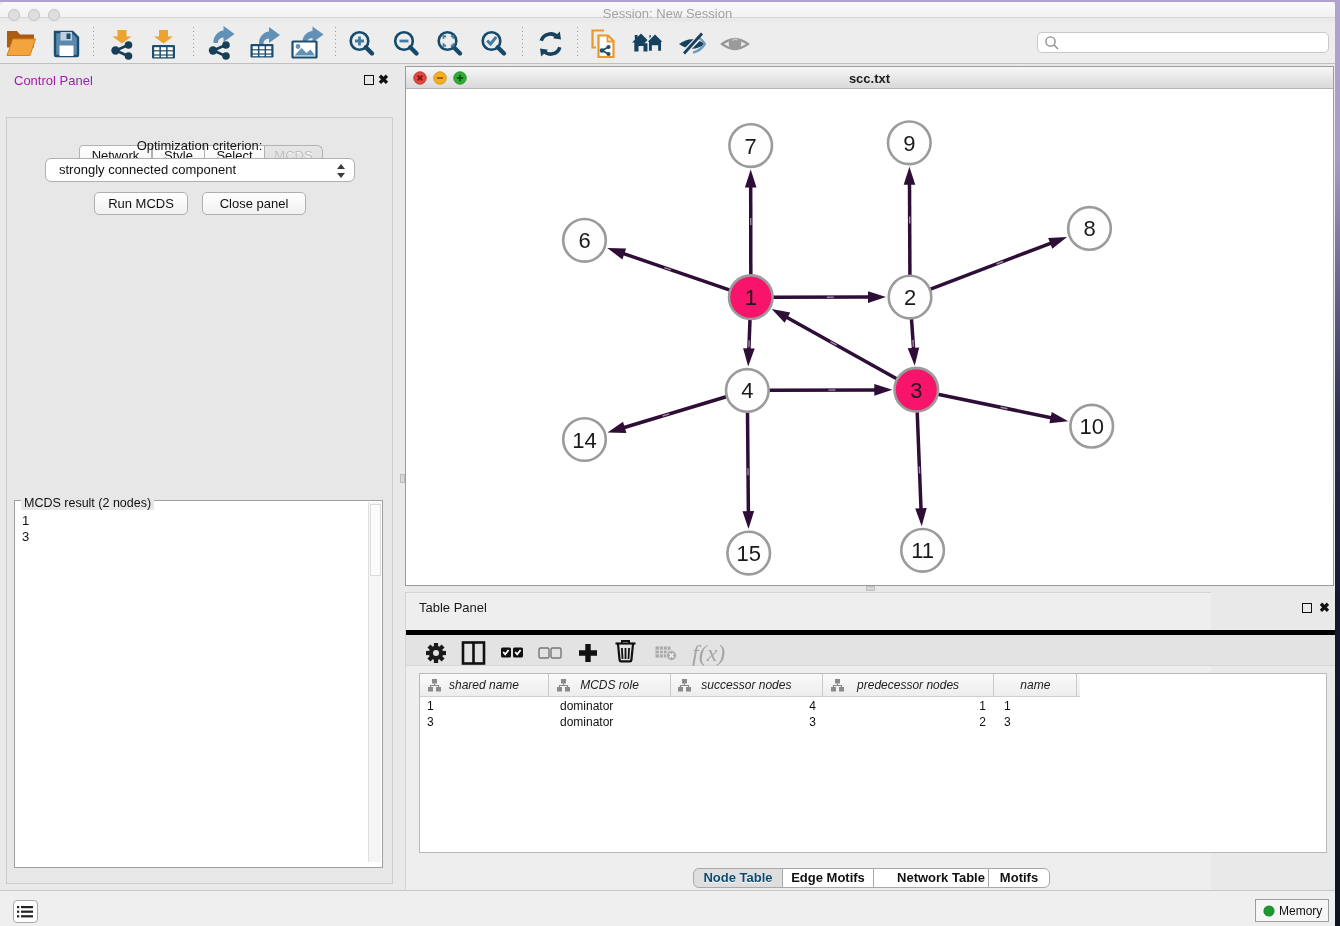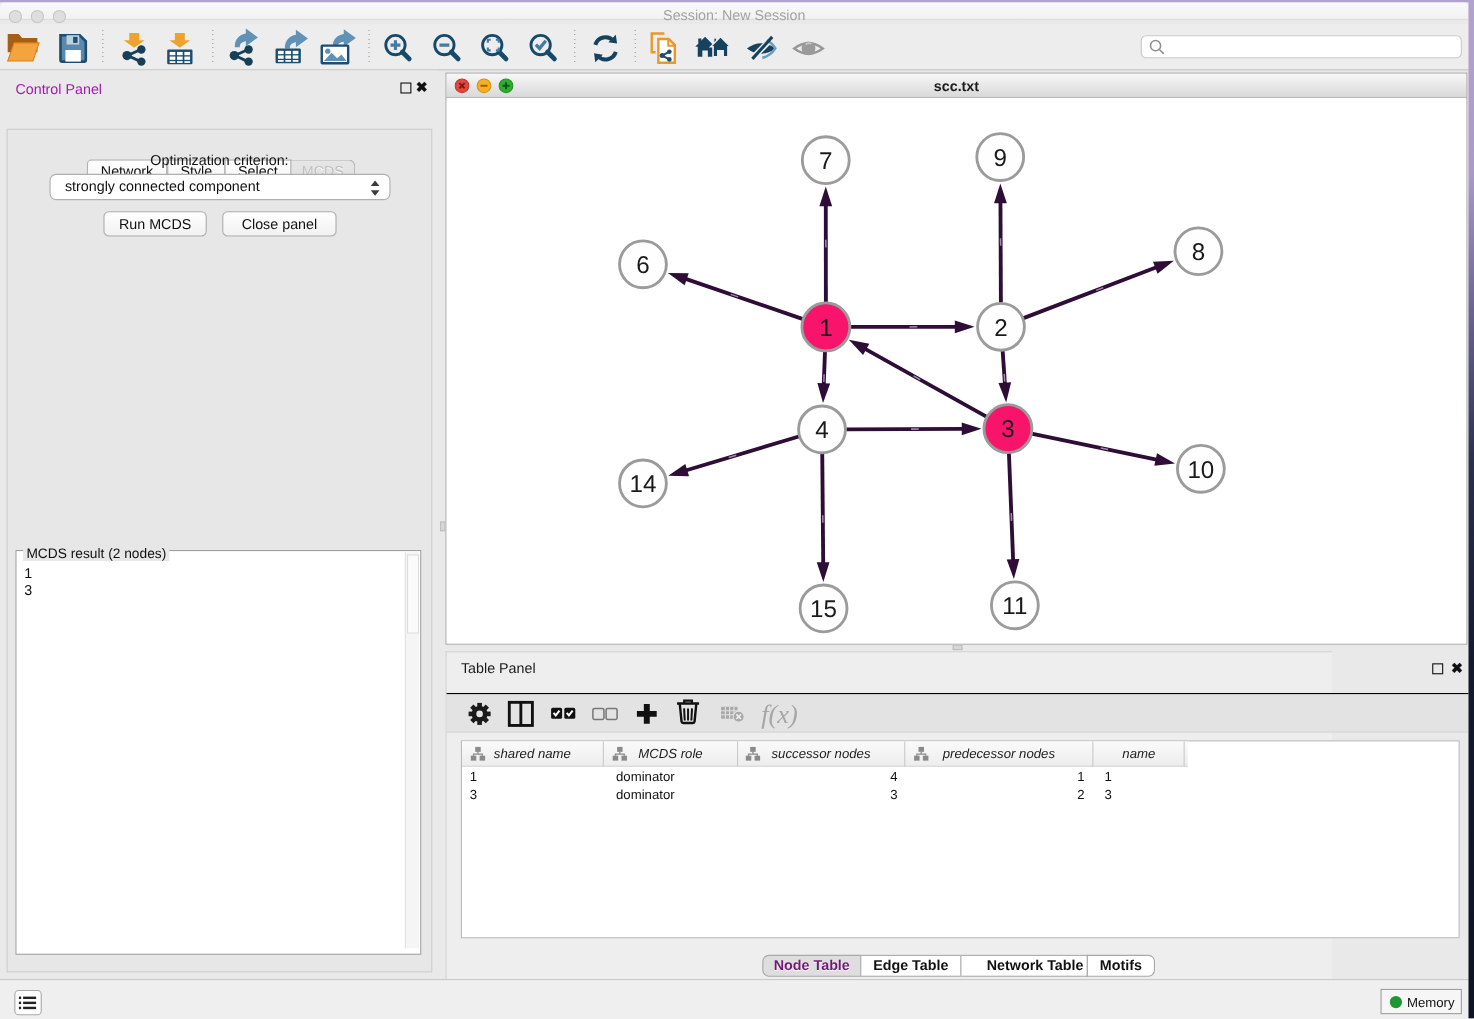--- a/index.html
+++ b/index.html
@@ -50,21 +50,21 @@
 #netwin { left:405px; top:66px; width:929px; height:520px; border:1px solid #9c9c9c; background:#fff; }
 #nettitle { position:absolute; left:0; top:0; width:927px; height:22px;
   background:linear-gradient(#f7f7f7,#d9d9d9); border-bottom:1px solid #b5b5b5; }
 #nettitle .t { position:absolute; left:0; right:0; top:4px; text-align:center; font-size:13px; font-weight:bold; color:#1c1c1c; }
 #netcanvas { position:absolute; left:0; top:23px; width:927px; height:495px; background:#fff; }
 
 
 #tpanel { left:405px; top:592px; width:806px; height:298px; background:#eeeeee; border-top:1px solid #d3d3d3; border-left:1px solid #d3d3d3; }
 #tpanel .hdr { position:absolute; left:13px; top:7px; font-size:13px; color:#1a1a1a; }
 #ttoolbar { position:absolute; left:0px; top:37px; width:929px; height:36px; background:#e3e3e3;
-  border-top:1px solid #000000; border-bottom:1px solid #d6d6d6; }
+  border-top:5px solid #000000; border-bottom:1px solid #d6d6d6; }
 #ttable { position:absolute; left:13px; top:80px; width:908px; height:180px; background:#fff; border:1px solid #b9b9b9; }
 #thead { position:absolute; left:0; top:0; width:660px; height:23px; background:linear-gradient(#fafafa,#ededed); border-bottom:1px solid #cfcfcf;font-style:italic; }
 .hcell { position:absolute; top:0; height:23px; border-right:1px solid #c9c9c9; font-size:12px; color:#1c1c1c; text-align:center; line-height:23px; }
 .bcell { position:absolute; font-size:12px; color:#111; }
 #btabs { position:absolute; left:287px; top:275px; height:20px; }
 .btab { position:absolute; top:0; height:20px; border:1px solid #a9a9a9; background:#fff;
   font-size:13px; font-weight:bold; color:#111; text-align:center; line-height:18px; }
 
 
 #statusbar { left:0; top:890px; width:1335px; height:36px; background:#efefef; border-top:1px solid #c9c9c9; }
@@ -455,22 +455,22 @@
       <div class="bcell" style="left:330px; top:25px; width:66px; text-align:right;">4</div>
       <div class="bcell" style="left:500px; top:25px; width:66px; text-align:right;">1</div>
       <div class="bcell" style="left:584px; top:25px;">1</div>
       <div class="bcell" style="left:7px; top:41px;">3</div>
       <div class="bcell" style="left:140px; top:41px;">dominator</div>
       <div class="bcell" style="left:330px; top:41px; width:66px; text-align:right;">3</div>
       <div class="bcell" style="left:500px; top:41px; width:66px; text-align:right;">2</div>
       <div class="bcell" style="left:584px; top:41px;">3</div>
     </div>
     <div id="btabs">
-      <div class="btab" style="left:0; width:90px; background:#dedede; color:#701a75; text-shadow:0 1px 0 #fff; border-radius:6px 0 0 6px;">Node Table</div>
-      <div class="btab" style="left:89px; width:92px;">Edge Table</div>
+      <div class="btab" style="left:0; width:90px; background:#dedede; color:#0c4a6e; text-shadow:0 1px 0 #fff; border-radius:6px 0 0 6px;">Node Table</div>
+      <div class="btab" style="left:89px; width:92px;">Edge Motifs</div>
       <div class="btab" style="left:180px; width:116px;padding-left:20px;">Network Table</div>
       <div class="btab" style="left:295px; width:62px; border-radius:0 6px 6px 0;">Motifs</div>
     </div>
   </div>
 
   <div class="abs" id="statusbar">
     <div id="listbtn">
       <svg width="16" height="14" viewBox="0 0 16 14" style="position:absolute;left:3px;top:4px;">
         <g fill="#222">
           <rect x="0" y="1" width="2.2" height="2.2"></rect>

